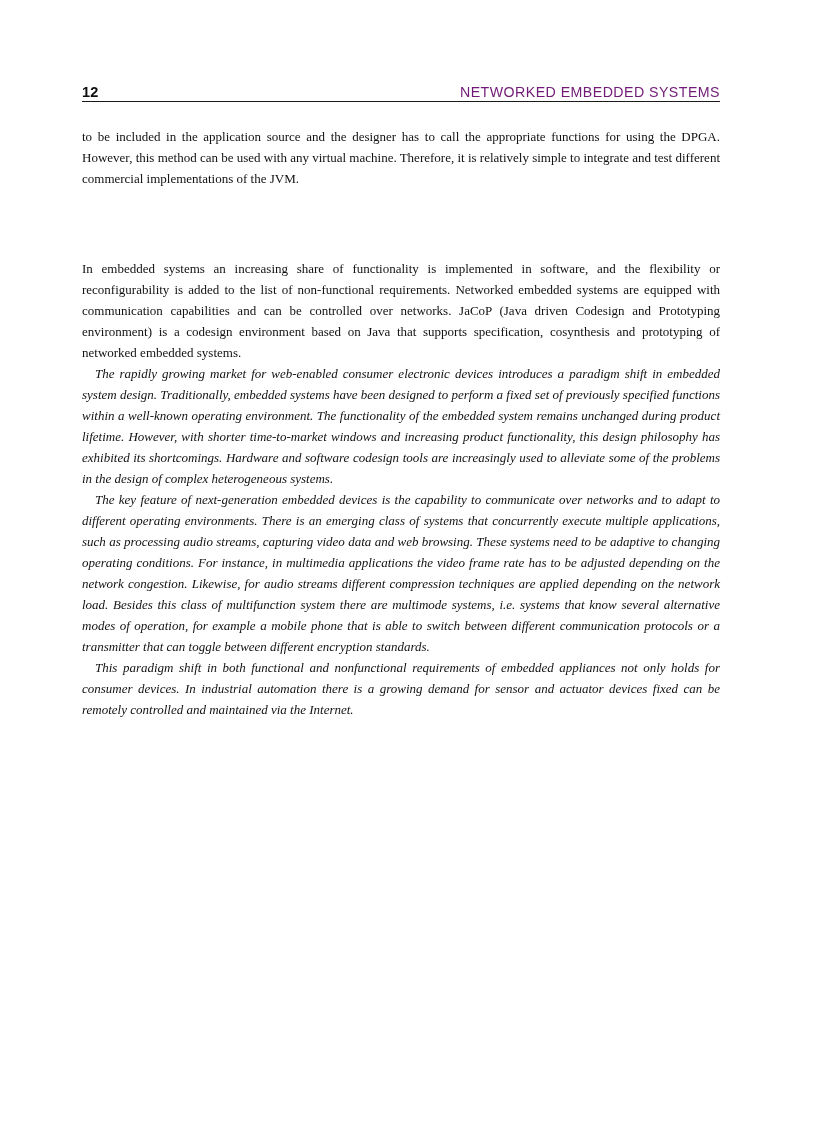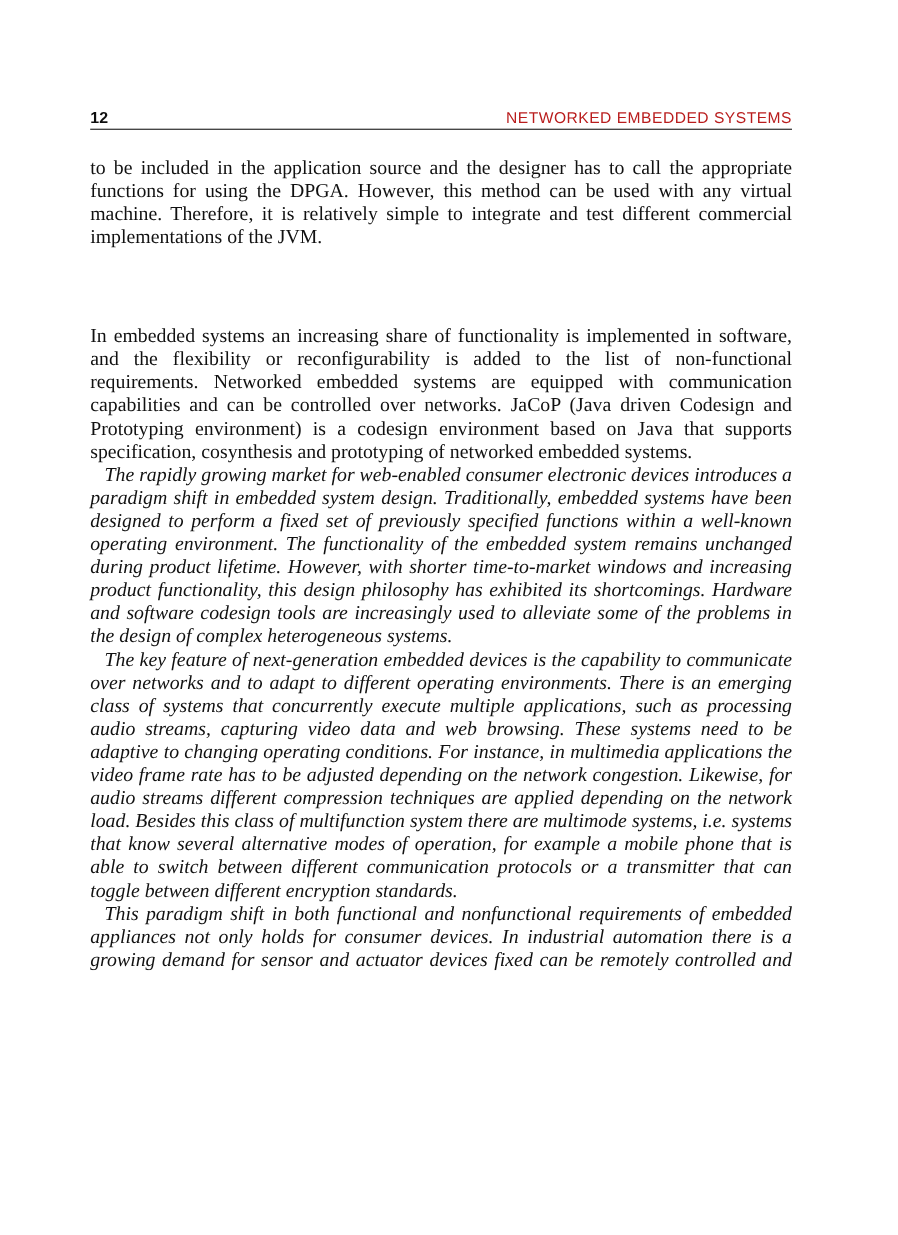--- a/index.html
+++ b/index.html
@@ -9,21 +9,21 @@
     background: #ffffff;
   }
   body {
     font-family: "Liberation Serif", serif;
     color: #000000;
   }
   .page {
     position: relative;
     width: 816px;
     height: 866px;
-    margin: 16px auto;
+    margin: 0 auto;
     background: #ffffff;
     overflow: hidden;
     box-sizing: border-box;
   }
 
   
   .running-head {
     position: absolute;
     left: 82px;
     top: 78px;
@@ -43,36 +43,36 @@
     letter-spacing: 0.1px;
     line-height: 1;
     color: #0d0d0d;
   }
   .head-title {
     font-family: "Liberation Sans", sans-serif;
     font-weight: 400;
     font-size: 14.2px;
     letter-spacing: 0.45px;
     line-height: 1;
-    color: #b91c1c;
+    color: #701a75;
     white-space: nowrap;
   }
 
   
   .column {
     position: absolute;
     left: 82px;
     top: 126px;
     width: 638px;
   }
 
   p.body {
     margin: 0;
     font-family: "Liberation Serif", serif;
-    font-size: 18px;
+    font-size: 13px;
     line-height: 21.0px;
     text-align: justify;
     text-justify: inter-word;
     color: #111111;
     hyphens: none;
     -webkit-hyphens: none;
   }
   p.body.indent {
     text-indent: 13px;
     font-style: italic;

